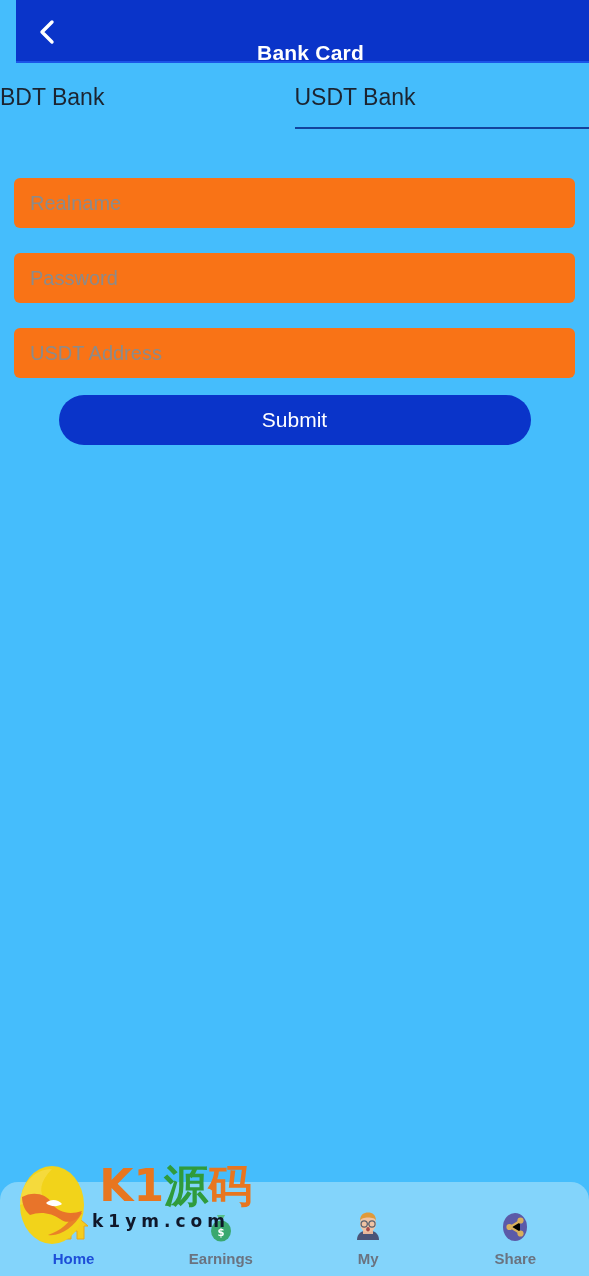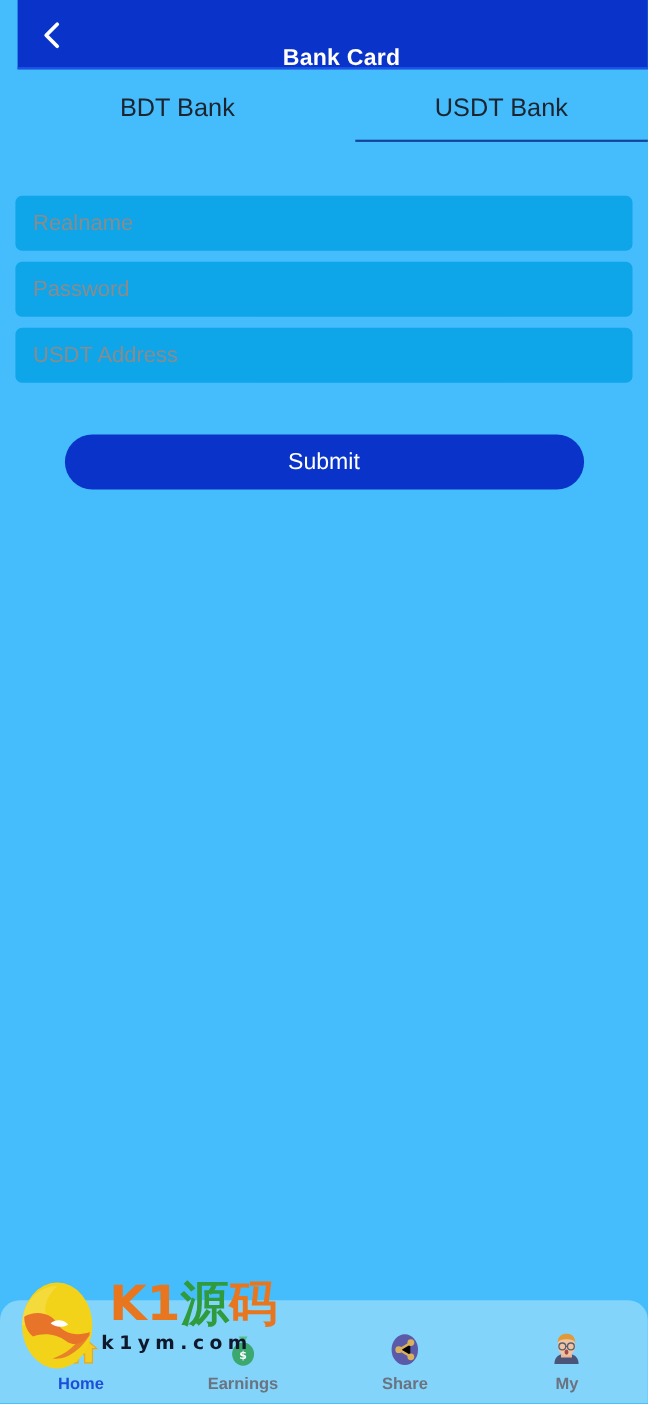--- a/index.html
+++ b/index.html
@@ -71,23 +71,21 @@
     top: 63px;
     width: 589px;
     height: 72px;
     display: flex;
   }
   .tab {
     flex: 1 1 50%;
     position: relative;
     display: flex;
     align-items: center;
-    justify-content: center;
     cursor: pointer;
-    margin-left: 28px;
   }
   .tab-label {
     font-size: 23px;
     color: #1c2430;
     line-height: 1;
     padding-bottom: 4px;
   }
   .tab.active .tab-underline {
     content: "";
     position: absolute;
@@ -101,31 +99,31 @@
   
   .form {
     position: absolute;
     left: 14px;
     top: 178px;
     width: 561px;
   }
   .field {
     width: 100%;
     height: 50px;
-    background: #0ea5e9;
+    background: #f97316;
     border: none;
     border-radius: 6px;
     box-sizing: border-box;
     padding: 0 16px;
     font-size: 20px;
     color: #2b2b2b;
     font-family: "Liberation Sans", sans-serif;
     outline: none;
     display: block;
-    margin-bottom: 10px;
+    margin-bottom: 25px;
   }
   .field::placeholder {
     color: #8b8b8b;
     opacity: 1;
   }
 
   .submit-wrap {
     position: absolute;
     left: 0;
     top: 395px;
@@ -289,49 +287,49 @@
           <text x="17" y="25.5" font-size="10" fill="#ffffff" text-anchor="middle" font-family="DejaVu Sans, sans-serif" font-weight="bold">$</text>
         </svg>
       </span>
       <span class="nav-label">Earnings</span>
     </div>
 
 
     <div class="nav-item">
       <span class="nav-icon">
         <svg width="34" height="34" viewBox="0 0 34 34">
-          <ellipse cx="17" cy="17" rx="12" ry="14" fill="#5b5aa8"></ellipse>
-          <g stroke="#d9b05c" stroke-width="2.2" stroke-linecap="round">
-            <path d="M22 11 L12 17 L22 23"></path>
-          </g>
-          <circle cx="22.5" cy="10.5" r="3.1" fill="#d9b05c"></circle>
-          <circle cx="11.5" cy="17" r="3.1" fill="#d9b05c"></circle>
-          <circle cx="22.5" cy="23.5" r="3.1" fill="#d9b05c"></circle>
-        </svg>
-      </span>
-      <span class="nav-label">Share</span>
-    </div>
-
-    <div class="nav-item">
-      <span class="nav-icon">
-        <svg width="34" height="34" viewBox="0 0 34 34">
           <path d="M6 30 C6 23.5 10.5 20.5 17 20.5 C23.5 20.5 28 23.5 28 30 Z" fill="#4a5578"></path>
           <path d="M12 19 L22 19 L22 24 L12 24 Z" fill="#e8b79a"></path>
           <ellipse cx="17" cy="13.5" rx="8" ry="9" fill="#f0c3a3"></ellipse>
           <path d="M9 11 C9 4.5 13 2.5 17 2.5 C21.5 2.5 25 4.8 25 11 C25 8.5 21 7.5 17 7.5 C13.5 7.5 9.8 8.4 9 11 Z" fill="#e09a3a"></path>
           <g fill="none" stroke="#58606e" stroke-width="1.2">
             <circle cx="13.2" cy="14" r="3.1"></circle>
             <circle cx="21" cy="14" r="3.1"></circle>
             <path d="M16.3 14 L17.9 14"></path>
           </g>
           <ellipse cx="17" cy="19.2" rx="1.8" ry="2.3" fill="#a64a48"></ellipse>
         </svg>
       </span>
       <span class="nav-label">My</span>
     </div>
+
+    <div class="nav-item">
+      <span class="nav-icon">
+        <svg width="34" height="34" viewBox="0 0 34 34">
+          <ellipse cx="17" cy="17" rx="12" ry="14" fill="#5b5aa8"></ellipse>
+          <g stroke="#d9b05c" stroke-width="2.2" stroke-linecap="round">
+            <path d="M22 11 L12 17 L22 23"></path>
+          </g>
+          <circle cx="22.5" cy="10.5" r="3.1" fill="#d9b05c"></circle>
+          <circle cx="11.5" cy="17" r="3.1" fill="#d9b05c"></circle>
+          <circle cx="22.5" cy="23.5" r="3.1" fill="#d9b05c"></circle>
+        </svg>
+      </span>
+      <span class="nav-label">Share</span>
+    </div>
   </div>
 
   <div class="watermark">
     <div class="wm-emblem">
       <svg width="72" height="84" viewBox="0 0 72 84">
         <ellipse cx="36" cy="42" rx="32" ry="39" fill="#f2d31a"></ellipse>
         <path d="M4 42 C4 22 18 6 36 6 C24 18 22 30 30 38 C22 40 10 40 4 42 Z" fill="#f7e05a" opacity="0.55"></path>
         <path d="M6 34 C16 28 30 30 36 40 C42 50 54 52 66 48 C62 58 52 62 44 56 C36 50 24 48 14 52 C9 48 6 41 6 34 Z" fill="#e8742a"></path>
         <path d="M30 40 C34 36 42 36 46 41 C42 44 34 44 30 40 Z" fill="#ffffff"></path>
         <path d="M66 50 C58 64 44 74 32 72 C44 68 54 60 58 50 Z" fill="#e8742a" opacity="0.85"></path>

